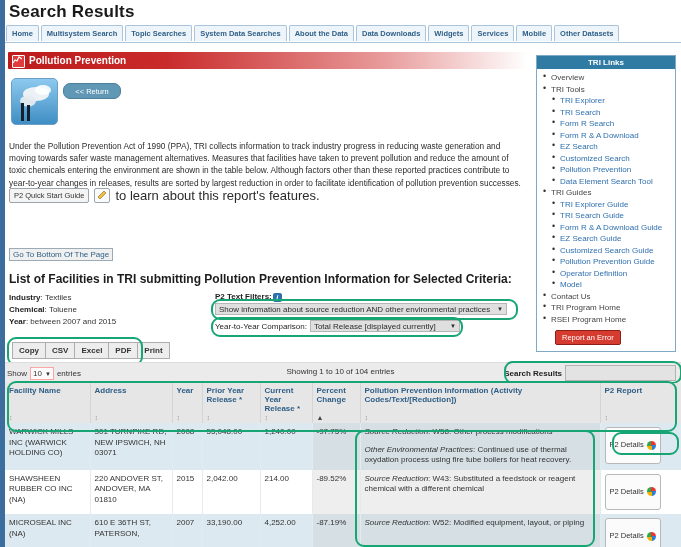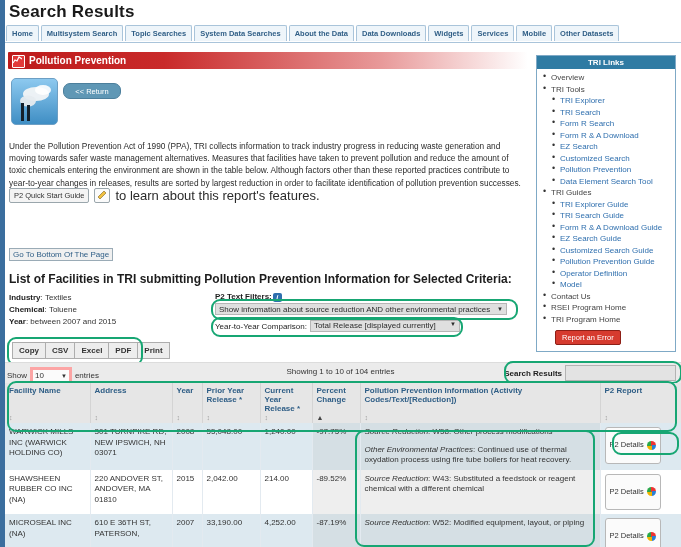--- a/index.html
+++ b/index.html
@@ -66,39 +66,39 @@
   .info-ico{display:inline-block;width:9px;height:9px;background:#2f6fae;color:#fff;border-radius:2px;
       font-size:7px;line-height:9px;text-align:center;font-weight:bold;font-style:italic;
       vertical-align:-1px;margin-left:1px;cursor:pointer;}
   .sel-a{position:absolute;left:215px;top:303px;width:292px;height:12px;background:#dfdfdf;
       border:1px solid #b6b6b6;font-size:8px;color:#2b2b2b;display:flex;align-items:center;
       padding:0 3px;box-sizing:border-box;cursor:pointer;}
   .sel-a .arrow{margin-left:auto;font-size:6px;}
   .yty-row{position:absolute;left:215px;top:320px;display:flex;align-items:center;}
   .yty-label{font-size:8px;font-weight:normal;color:#1d1d1d;}
   .sel-b{width:150px;height:12px;background:#dfdfdf;border:1px solid #b6b6b6;font-size:8px;
-      color:#2b2b2b;display:flex;padding:0 3px;box-sizing:border-box;
+      color:#2b2b2b;display:flex;align-items:center;padding:0 3px;box-sizing:border-box;
       margin-left:3px;cursor:pointer;}
   .sel-b .arrow{margin-left:auto;font-size:6px;}
 
   
   .ring{position:absolute;border:2px solid #17a673;border-radius:9px;pointer-events:none;}
 
   
   .exp{position:absolute;left:12px;top:342px;display:flex;}
   .exp div{border:1px solid #adadad;background:#ededed;font-size:8px;font-weight:bold;color:#333;
       padding:3px 6px;margin-right:-1px;cursor:pointer;}
 
   
   .showbar{position:absolute;left:5px;top:362px;width:676px;height:20px;background:#ebebeb;
       border-top:1px solid #dcdcdc;}
   .show-left{position:absolute;left:7px;top:367px;font-size:8px;color:#333;
       display:flex;align-items:center;gap:3px;}
-  .show-sel{border:3px solid #fca5a5;background:#fbfbfb;padding:0 2px;font-size:8px;
-      display:flex;align-items:center;gap:17px;height:11px;cursor:pointer;}
+  .show-sel{border:1px solid #fca5a5;background:#fbfbfb;padding:0 2px;font-size:8px;
+      display:flex;align-items:center;gap:3px;height:11px;cursor:pointer;}
   .showing{position:absolute;left:0;top:367px;width:681px;text-align:center;font-size:8px;color:#333;}
   .searchbox{position:absolute;right:5px;top:365px;display:flex;align-items:center;gap:3px;}
   .searchbox .lbl{font-size:8px;font-weight:bold;color:#1d1d1d;}
   .searchbox .inp{width:105px;height:12px;border:1px solid #b3b3b3;background:#e3e3e3;cursor:text;}
 
   
   table.grid{position:absolute;left:5px;top:383px;width:676px;border-collapse:collapse;
       table-layout:fixed;font-size:8px;}
   table.grid th{background:#e6e6e6;color:#2f5e86;font-weight:bold;font-size:8px;
       text-align:left;vertical-align:top;padding:3px 4px 10px 4px;
@@ -347,20 +347,20 @@
           <li>TRI Explorer Guide</li>
           <li>TRI Search Guide</li>
           <li>Form R &amp; A Download Guide</li>
           <li>EZ Search Guide</li>
           <li>Customized Search Guide</li>
           <li>Pollution Prevention Guide</li>
           <li>Operator Definition</li>
           <li>Model</li>
         </ul>
         <li class="top">Contact Us</li>
+        <li class="top">TRI Program Home</li>
         <li class="top">RSEI Program Home</li>
-        <li class="top">TRI Program Home</li>
       </ul>
       <span class="report-err">Report an Error</span>
     </div>
   </div>
 
 </div>
 
 </body></html>

